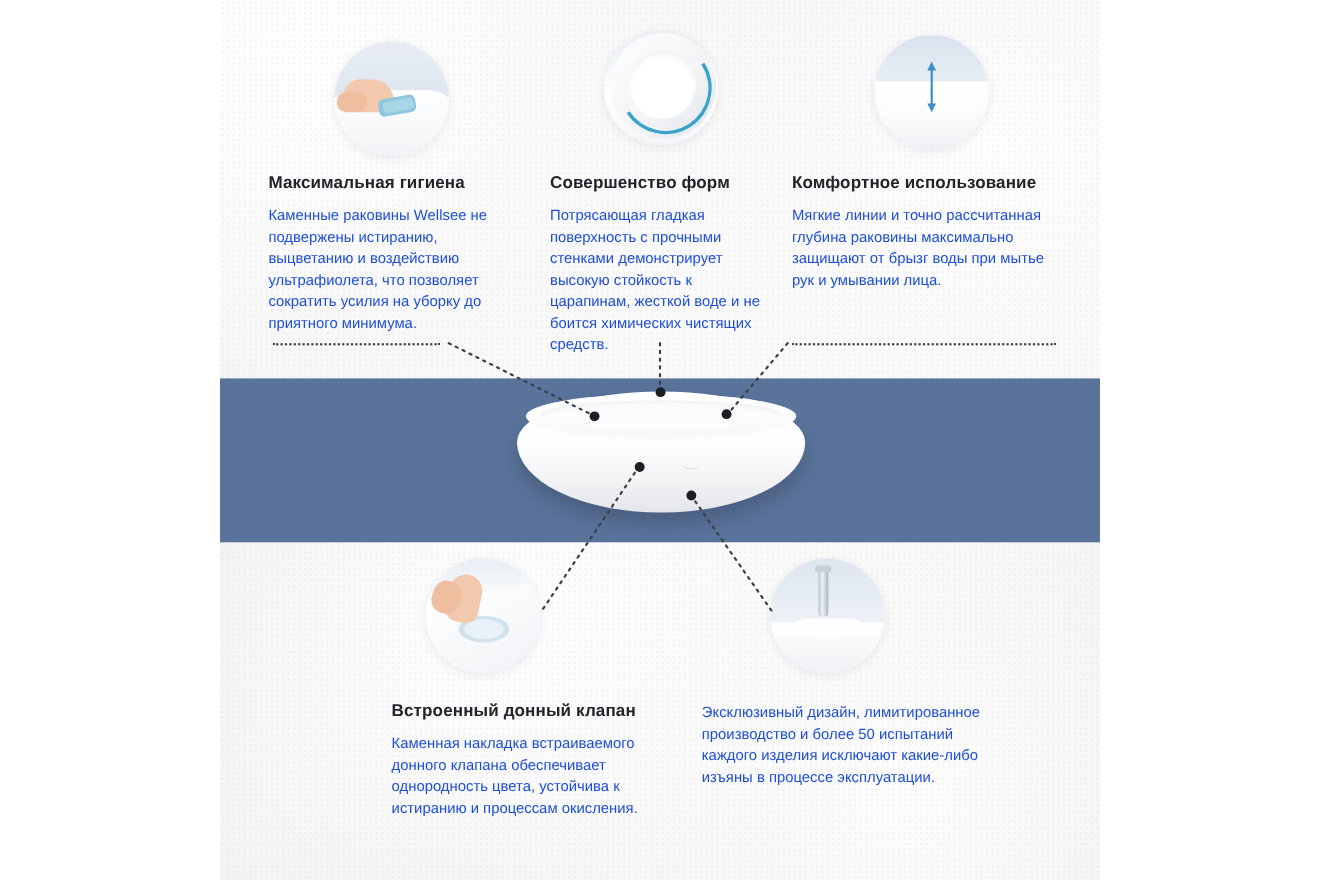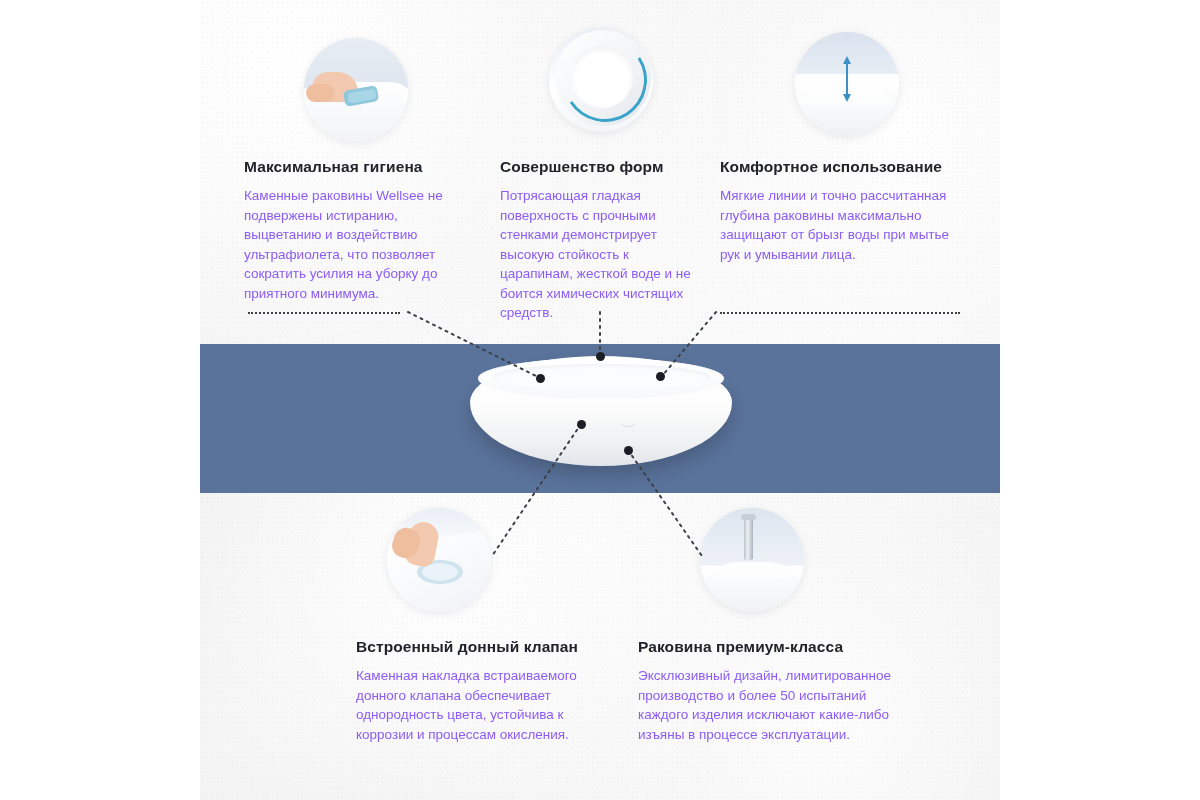--- a/index.html
+++ b/index.html
@@ -78,21 +78,21 @@
     margin: 0 0 10px 0;
     font-size: 15.5px;
     font-weight: bold;
     color: #20242b;
     letter-spacing: 0.1px;
   }
   .block p {
     margin: 0;
     font-size: 13.5px;
     line-height: 19.5px;
-    color: #8b5cf6;
+    color: #1d4ed8;
   }
   .dot-h {
     position: absolute;
     border-top: 2px dotted #3b3f46;
     height: 0;
   }
   .marker {
     position: absolute;
     width: 9px;
     height: 9px;
@@ -251,22 +251,21 @@
       <p>Мягкие линии и точно рассчитанная глубина раковины максимально защищают от брызг воды при мытье рук и умывании лица.</p>
     </div>
 
     <div class="block" style="left:300px; top:158px; width:200px;">
       <h3>Совершенство форм</h3>
       <p>Потрясающая гладкая поверхность с прочными стенками демонстрирует высокую стойкость к царапинам, жесткой воде и не боится химических чистящих средств.</p>
     </div>
 
     <div class="block" style="left:156px; top:638px; width:230px;">
       <h3>Встроенный донный клапан</h3>
-      <p>Каменная накладка встраиваемого донного клапана обеспечивает однородность цвета, устойчива к коррозии и процессам окисления.</p>
+      <p>Каменная накладка встраиваемого донного клапана обеспечивает однородность цвета, устойчива к истиранию и процессам окисления.</p>
     </div>
 
     <div class="block" style="left:438px; top:638px; width:258px;">
-      <h3>Раковина премиум-класса</h3>
       <p>Эксклюзивный дизайн, лимитированное производство и более 50 испытаний каждого изделия исключают какие-либо изъяны в процессе эксплуатации.</p>
     </div>
 
   </div>
 </div>
 
 </body></html>

